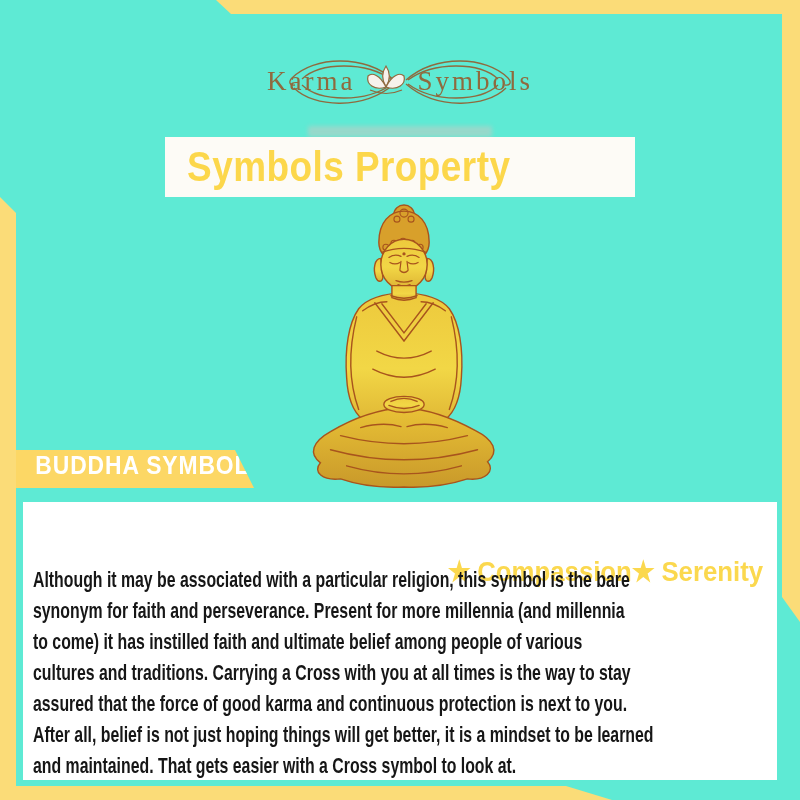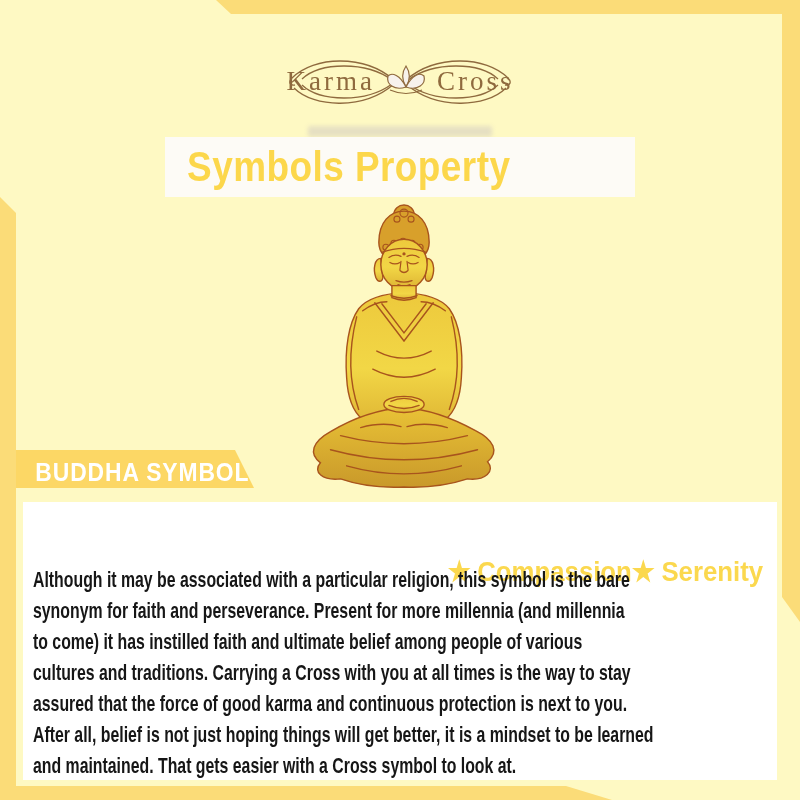--- a/index.html
+++ b/index.html
@@ -1,18 +1,18 @@
 <!DOCTYPE html>
 <html><head>
 <meta charset="utf-8">
 <style>
   html,body{margin:0;padding:0;}
   .stage{
     position:relative; width:800px; height:800px; overflow:hidden;
-    background:#fef9c3;
+    background:#5eead4;
     font-family:"Liberation Sans", sans-serif;
   }
   
   .ribbon{position:absolute; background:#fbdc78;}
   .ribbon-top{left:0; top:0; width:800px; height:14px;
     clip-path:polygon(216px 0,800px 0,800px 14px,231px 14px);}
   .ribbon-right{left:782px; top:0; width:18px; height:622px;
     clip-path:polygon(0 0,18px 0,18px 622px,0 597px);}
   .ribbon-left{left:0; top:197px; width:16px; height:603px;
     clip-path:polygon(0 0,16px 16px,16px 603px,0 603px);}
@@ -31,21 +31,21 @@
   
   .title-banner{position:absolute; left:165px; top:137px; width:470px; height:60px;
     background:#fdfbf6; display:flex; align-items:center; justify-content:flex-start;}
   .title-banner h1{margin:0; font-size:42px; font-weight:bold; color:#fcd74b;
     letter-spacing:.5px; white-space:nowrap; transform:scaleX(.88);}
   
   .buddha{position:absolute; left:278px; top:198px;}
   
   .badge{position:absolute; left:16px; top:450px; width:238px; height:38px;
     background:#fcd765; clip-path:polygon(0 0,219px 0,238px 38px,0 38px);
-    display:flex; align-items:flex-end;}
+    display:flex; align-items:flex-start;}
   .badge span{padding-left:22px; font-size:26px; font-weight:bold; color:#ffffff;
     letter-spacing:1px; white-space:nowrap; transform:scaleX(.88);
     transform-origin:left center;}
   
   .panel{position:absolute; left:23px; top:502px; width:754px; height:278px;
     background:#ffffff;}
   .traits{position:absolute; left:0; right:0; top:12px; text-align:right;
     font-size:28px; font-weight:bold; color:#fbd84e; white-space:nowrap;margin-top:41px;}
   .traits-inner{display:inline-block; transform:scaleX(.92);}
   .traits .star{margin-right:7px;}
@@ -75,21 +75,21 @@
       <path d="M132,28 C158,9 204,10 222,27"></path>
       <path d="M132,32 C158,51 204,50 222,33"></path>
     </svg>
     <span class="logo-word">Karma</span>
     <svg class="logo-lotus" width="46" height="36" viewBox="0 0 46 36" fill="#f7f2ec" stroke="#8f6a3e" stroke-width="1.2">
       <path d="M23,3 C19,9 18,16 23,24 C28,16 27,9 23,3 Z"></path>
       <path d="M23,24 C17,12 9,9 5,13 C3,21 11,28 23,24 Z"></path>
       <path d="M23,24 C29,12 37,9 41,13 C43,21 35,28 23,24 Z"></path>
       <path d="M7,27 Q23,34 39,27" fill="none"></path>
     </svg>
-    <span class="logo-word">Cross</span>
+    <span class="logo-word">Symbols</span>
   </div>
 
   <div class="watermark"></div>
 
   <div class="title-banner">
     <h1>Symbols Property</h1>
   </div>
 
   <svg class="buddha" width="252" height="292" viewBox="0 0 250 290">
     <defs>

